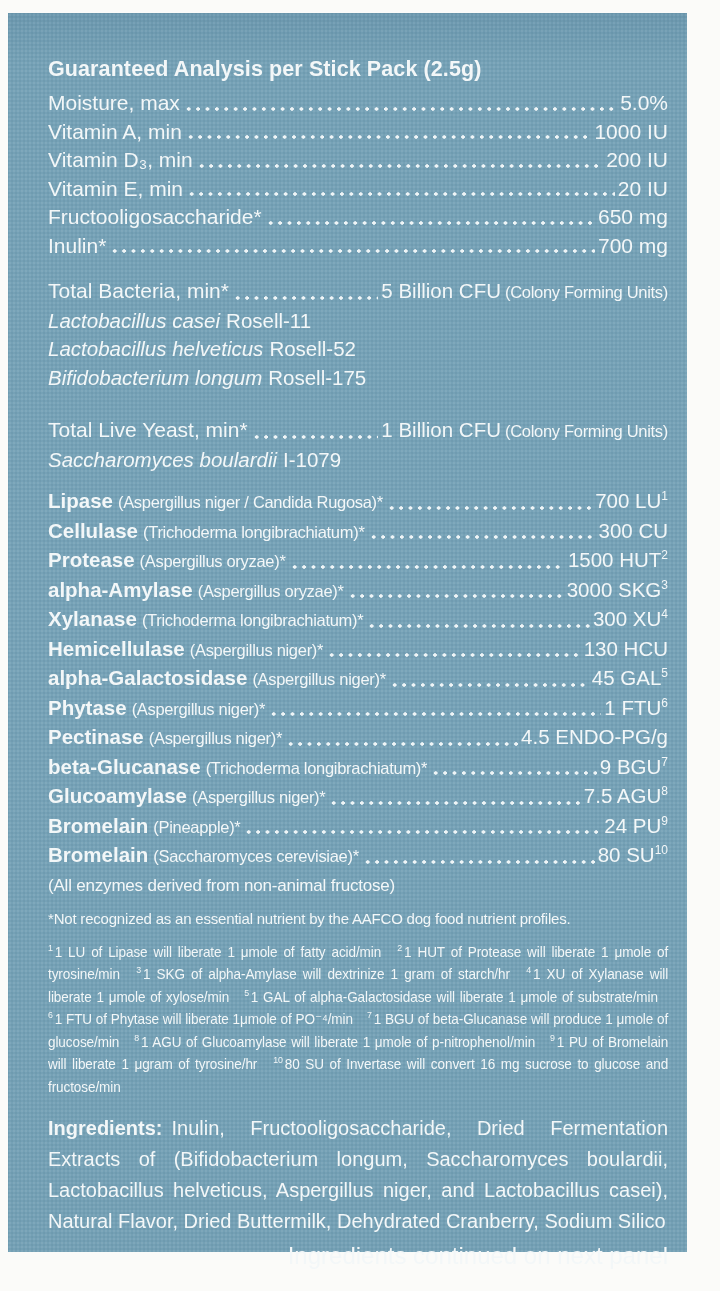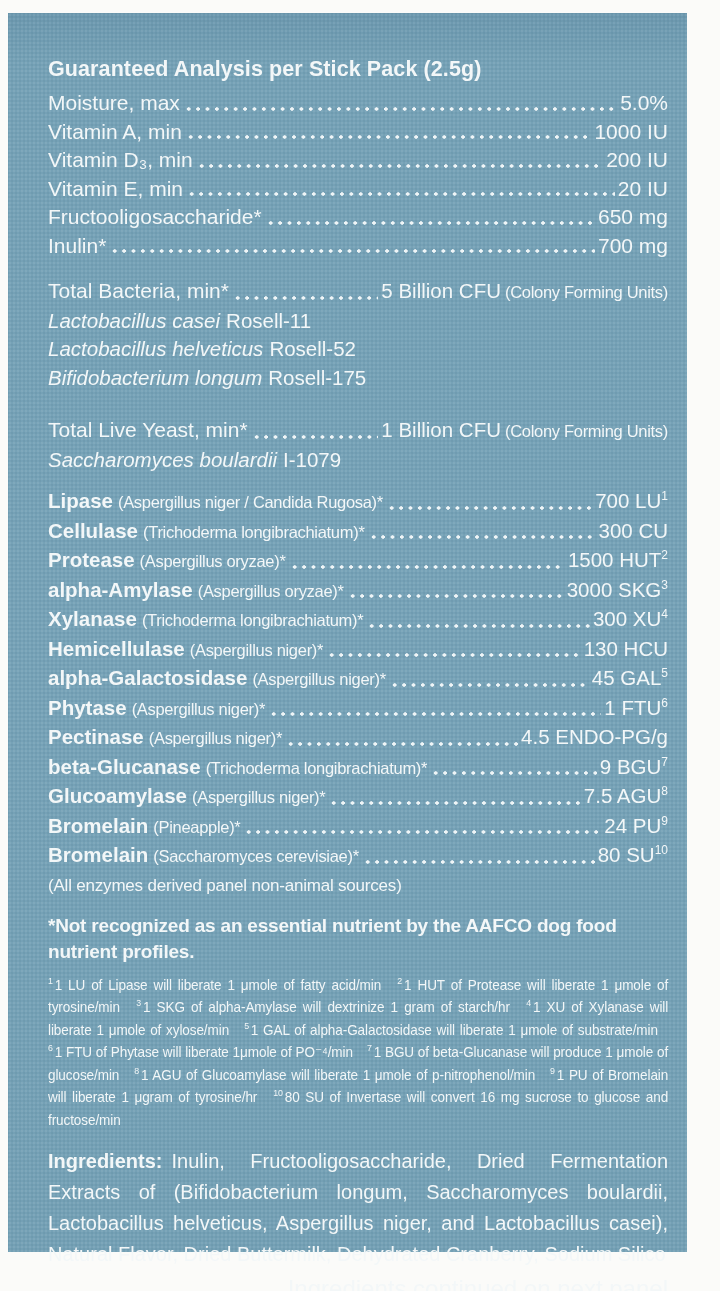--- a/index.html
+++ b/index.html
@@ -42,21 +42,21 @@
   .strain em { font-style:italic; }
   .sid { margin-left:6px; }
   .units { font-size:16.5px; letter-spacing:-.3px; margin-left:4px; }
   .cfu { font-size:20.5px; }
   .enzymes { margin-top:13px; }
   .enzyme .ename { font-size:20.5px;font-weight:bold; }
   .enzyme .src { font-size:16.5px; letter-spacing:-.3px; margin-left:5px; }
   .enzyme .val { font-size:20.5px; }
   .enzyme sup { font-size:12px; line-height:0; }
   .note-derived { font-size:17px; line-height:25px; margin-top:2px; letter-spacing:-.2px; }
-  .note-aafco { font-size:19px; line-height:26px; margin-top:15px; letter-spacing:-.2px;font-weight:bold; }
+  .note-aafco { font-size:15px; line-height:26px; margin-top:8px; letter-spacing:-.2px; }
   .footnotes {
     margin-top:9px; font-size:14.5px; line-height:22.5px;
     text-align:justify; width:664px;
     transform:scaleX(0.934); transform-origin:0 0;
     letter-spacing:-.1px;
   }
   .fn { margin-right:11px; }
   .fn sup { font-size:9.5px; margin-right:2px; line-height:0; }
   .ingredients { margin:14px 0 0 0; font-size:20px; line-height:31px; text-align:justify; }
   .ingredients strong { margin-right:9px; }
@@ -219,21 +219,21 @@
           <span class="val"><span>24 PU</span><sup>9</sup></span>
         </div>
 
         <div class="ga-row enzyme">
           <span class="lbl"><span class="ename">Bromelain</span><span class="src">(Saccharomyces cerevisiae)*</span></span>
           <span class="leader"></span>
           <span class="val"><span>80 SU</span><sup>10</sup></span>
         </div>
       </div>
 
-    <div class="note-derived">(All enzymes derived panel non-animal sources)</div>
+    <div class="note-derived">(All enzymes derived from non-animal fructose)</div>
     <div class="note-aafco">*Not recognized as an essential nutrient by the AAFCO dog food nutrient profiles.</div>
 
     <p class="footnotes">
       
     <span class="fn"><sup>1</sup><span>1 LU of Lipase will liberate 1 μmole of fatty acid/min</span></span> <span class="fn"><sup>2</sup><span>1 HUT of Protease will liberate 1 μmole of tyrosine/min</span></span> <span class="fn"><sup>3</sup><span>1 SKG of alpha-Amylase will dextrinize 1 gram of starch/hr</span></span> <span class="fn"><sup>4</sup><span>1 XU of Xylanase will liberate 1 μmole of xylose/min</span></span> <span class="fn"><sup>5</sup><span>1 GAL of alpha-Galactosidase will liberate 1 μmole of substrate/min</span></span> <span class="fn"><sup>6</sup><span>1 FTU of Phytase will liberate 1μmole of PO⁻⁴/min</span></span> <span class="fn"><sup>7</sup><span>1 BGU of beta-Glucanase will produce 1 μmole of glucose/min</span></span> <span class="fn"><sup>8</sup><span>1 AGU of Glucoamylase will liberate 1 μmole of p-nitrophenol/min</span></span> <span class="fn"><sup>9</sup><span>1 PU of Bromelain will liberate 1 μgram of tyrosine/hr</span></span> <span class="fn"><sup>10</sup><span>80 SU of Invertase will convert 16 mg sucrose to glucose and fructose/min</span></span> </p>
 
     <p class="ingredients">
       <strong>Ingredients:</strong><span>Inulin, Fructooligosaccharide, Dried Fermentation Extracts of (Bifidobacterium longum, Saccharomyces boulardii, Lactobacillus helveticus, Aspergillus niger, and Lactobacillus casei), Natural Flavor, Dried Buttermilk, Dehydrated Cranberry, Sodium Silico</span>
     </p>
 

